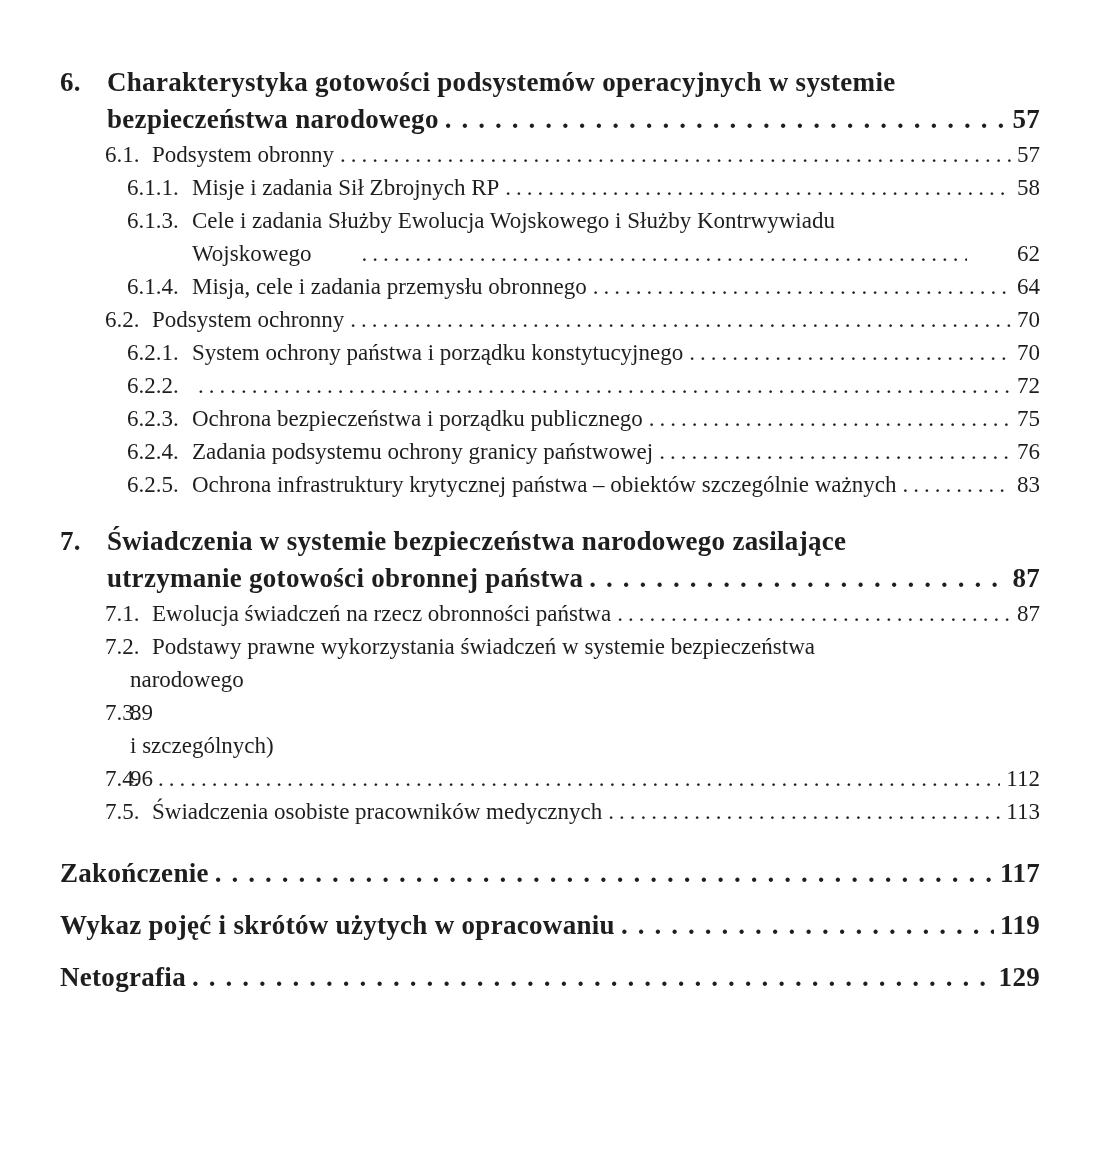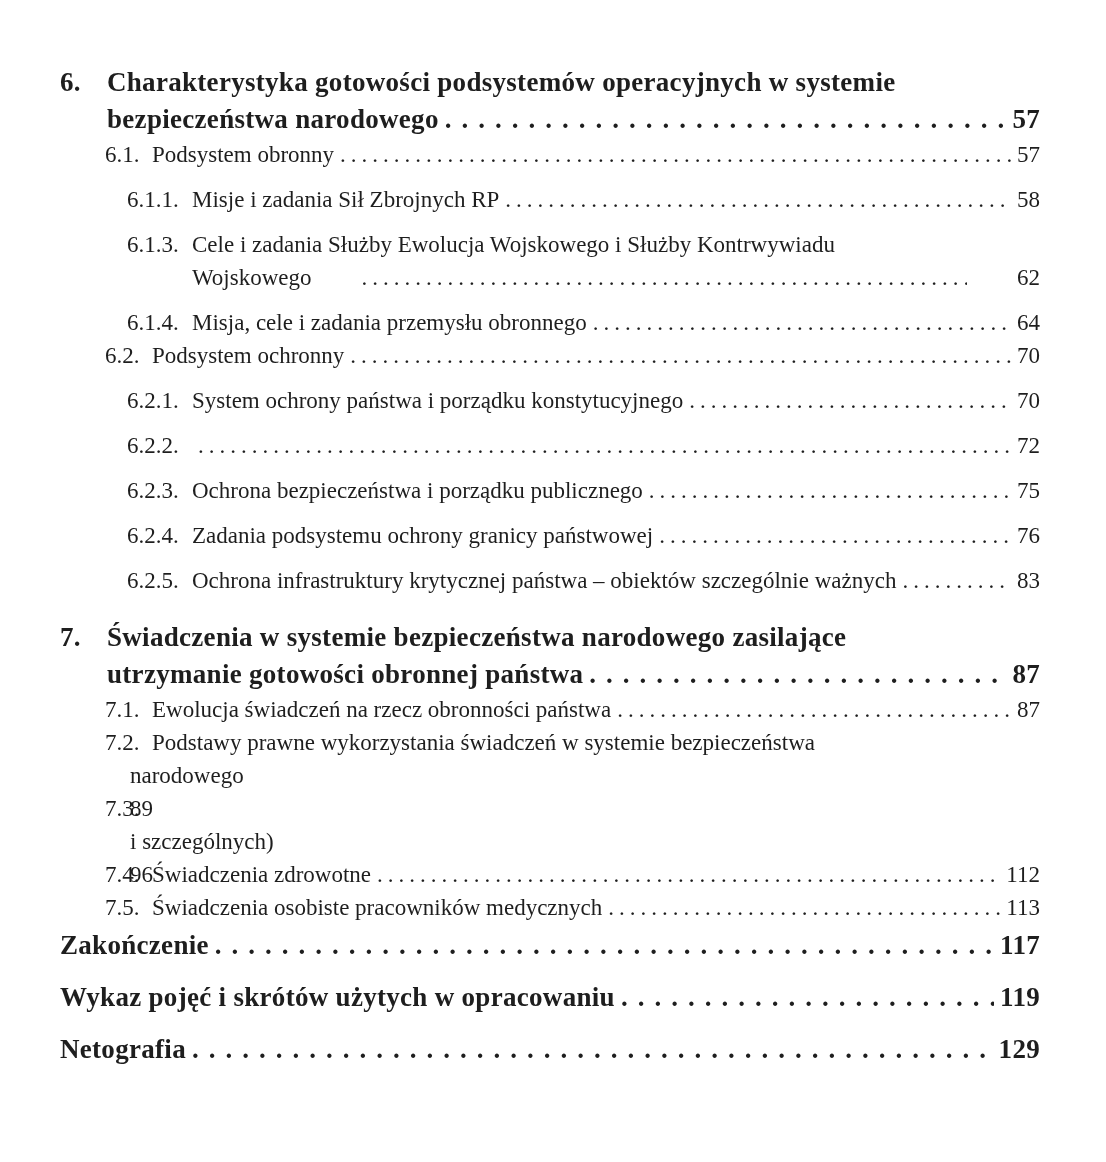--- a/index.html
+++ b/index.html
@@ -9,27 +9,27 @@
     color:#1e1e1e; overflow:hidden;
   }
   .toc { position:absolute; left:60px; top:64px; width:980px; }
   .row { display:flex; align-items:baseline; }
   
   .head { font-size:27px; font-weight:bold; height:37px; line-height:37px; letter-spacing:0.3px; }
   .cont-ch { padding-left:47px;align-items:flex-end; }
   
   .sub { font-size:23px; height:33px; line-height:33px; }
   .l2 { padding-left:45px;align-items:center; }
-  .l3 { padding-left:67px;margin-top:12px; }
+  .l3 { padding-left:67px; }
   .c2 { padding-left:64px;flex-direction:column; }   
   .c3 { padding-left:132px;gap:44px; }  
   
   .back { font-size:27px; font-weight:bold; height:37px; line-height:37px; letter-spacing:0.3px; margin-top:15px; }
   .gap-ch7 { margin-top:22px; }
-  .gap-back { margin-top:3px; }
+  .gap-back { margin-top:27px; }
   .num { flex:none; }
   .n1 { width:47px; }
   .n2 { width:47px; }
   .n3 { width:65px; }
   .label { white-space:nowrap; flex:none; }
   .dots { flex:1 1 auto; min-width:0; overflow:hidden; white-space:nowrap; margin-left:6px; }
   .dots::after {
     content:"........................................................................................................................................................";
     letter-spacing:5px;
   }
@@ -156,21 +156,20 @@
       <span class="num n2">7.3.</span>
     </div>
     <div class="row sub c2">
       <span class="label">i szczególnych)</span>
       <span class="dots"></span>
       <span class="pg">96</span>
     </div>
 
     <div class="row sub l2">
       <span class="num n2">7.4.</span>
-      <span class="label">Świadczenia zdrowotne</span>
       <span class="dots"></span>
       <span class="pg">112</span>
     </div>
 
     <div class="row sub l2">
       <span class="num n2">7.5.</span>
       <span class="label">Świadczenia osobiste pracowników medycznych</span>
       <span class="dots"></span>
       <span class="pg">113</span>
     </div>

